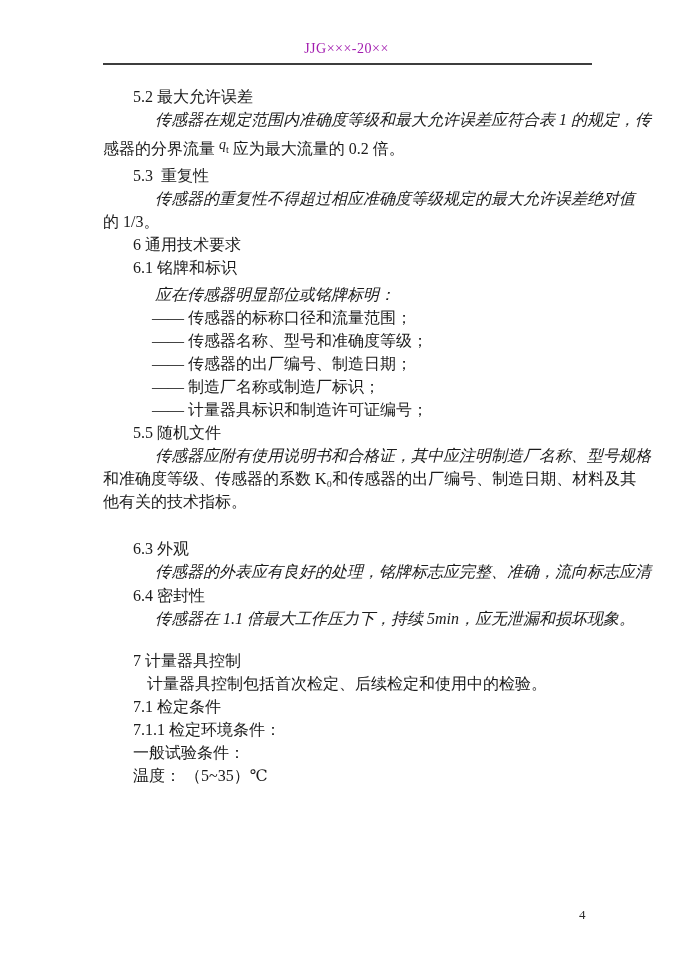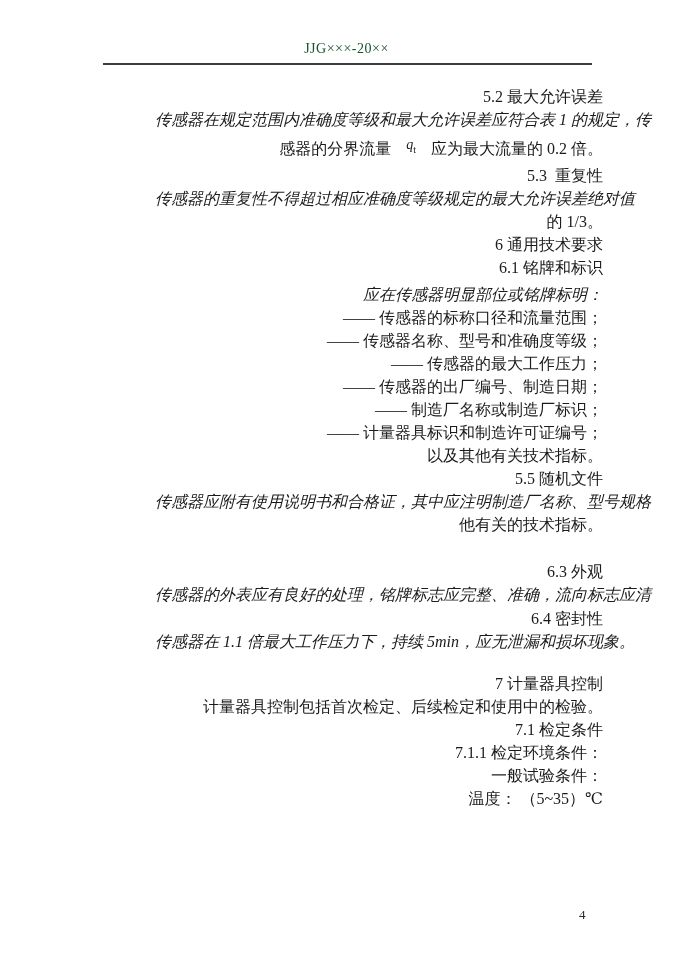--- a/index.html
+++ b/index.html
@@ -4,44 +4,44 @@
 <style>
   * { margin:0; padding:0; box-sizing:border-box; }
   html, body { background:#ffffff; }
   body {
     width:693px; height:980px; position:relative; overflow:hidden;
     font-family:"Liberation Serif","DejaVu Serif",serif;
     color:#1b1b1b;
   }
   .running-header {
     position:absolute; top:41px; left:0; width:693px;
-    text-align:center; font-size:14px; letter-spacing:.5px; color:#14532d;
+    text-align:center; font-size:14px; letter-spacing:.5px; color:#a21caf;
   }
   .header-rule {
     position:absolute; top:63px; left:103px; width:489px; height:0;
     border-top:2px solid #3d3d3d;
   }
   .content {
     position:absolute; top:85px; left:103px; width:500px;
-    font-size:16px; line-height:23px;text-align:right;
+    font-size:16px; line-height:23px;
   }
   .line { white-space:pre; }
   .l-flush { padding-left:0; }
   .l-head  { padding-left:30px; }
   .l-para  { padding-left:52px;font-style:italic; }
   .l-list  { padding-left:49px; }
   .l-small { padding-left:44px; }
   .mt-4  { margin-top:4px; }
   .mt-6  { margin-top:6px; }
   .mt-11 { margin-top:1px; }
   .mt-19 { margin-top:19px; }
   .mt-24 { margin-top:24px; }
   .fq {
     display:inline-block; position:relative; top:-5px;
-    margin:0 15px; font-size:14px; line-height:0;
+    margin:0 4px; font-size:14px; line-height:0;
   }
   .fq .fvar { font-style:italic; }
   .fq sub { font-size:10px; font-style:normal; }
   .page-num {
     position:absolute; top:907px; left:579px; font-size:13px; color:#2b2b2b;
   }
 </style>
 </head>
 <body>
 
@@ -57,28 +57,27 @@
   <div class="line l-head mt-4">5.3  重复性</div>
   <div class="line l-para">传感器的重复性不得超过相应准确度等级规定的最大允许误差绝对值</div>
   <div class="line l-flush">的 1/3。</div>
 
   <div class="line l-head">6 通用技术要求</div>
   <div class="line l-head">6.1 铭牌和标识</div>
   <div class="line l-para mt-4">应在传感器明显部位或铭牌标明：</div>
 
   <div class="line l-list">—— 传感器的标称口径和流量范围；</div>
   <div class="line l-list">—— 传感器名称、型号和准确度等级；</div>
-  <div class="line l-list">—— 传感器的最大工作压力；</div>
   <div class="line l-list">—— 传感器的出厂编号、制造日期；</div>
   <div class="line l-list">—— 制造厂名称或制造厂标识；</div>
   <div class="line l-list">—— 计量器具标识和制造许可证编号；</div>
-  <div class="line l-list">以及其他有关技术指标。</div>
 
   <div class="line l-head">5.5 随机文件</div>
   <div class="line l-para">传感器应附有使用说明书和合格证，其中应注明制造厂名称、型号规格</div>
+  <div class="line l-flush">和准确度等级、传感器的系数 K₀和传感器的出厂编号、制造日期、材料及其</div>
   <div class="line l-flush">他有关的技术指标。</div>
 
   <div class="line l-head mt-24">6.3 外观</div>
   <div class="line l-para">传感器的外表应有良好的处理，铭牌标志应完整、准确，流向标志应清</div>
 
   <div class="line l-head mt-11">6.4 密封性</div>
   <div class="line l-para">传感器在 1.1 倍最大工作压力下，持续 5min，应无泄漏和损坏现象。</div>
 
   <div class="line l-head mt-19">7 计量器具控制</div>
   <div class="line l-small">计量器具控制包括首次检定、后续检定和使用中的检验。</div>

